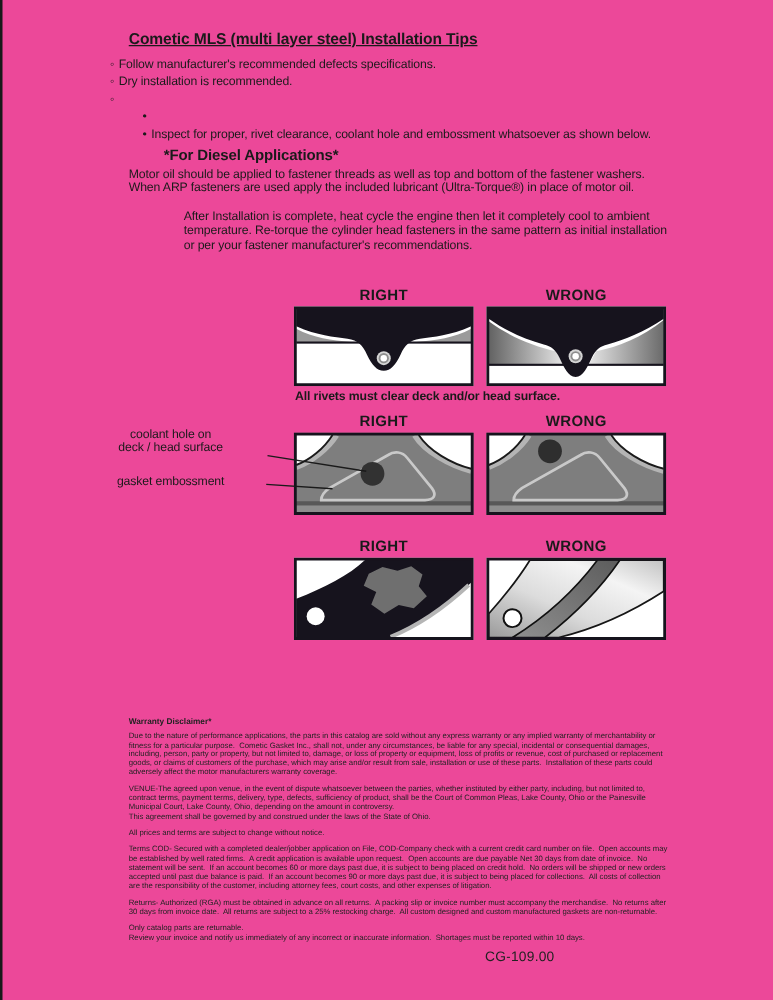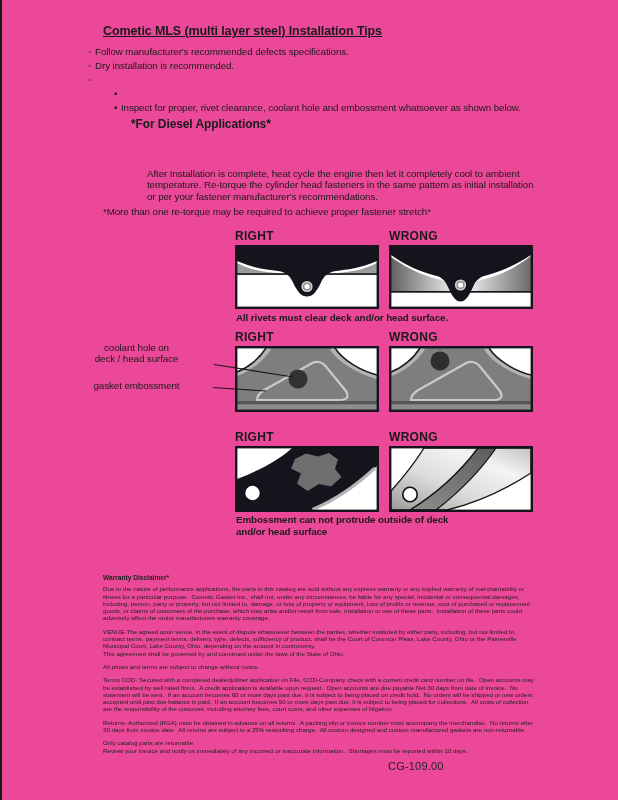--- a/index.html
+++ b/index.html
@@ -19,21 +19,21 @@
   .b-item{display:flex;}
   .b-item .mk{flex:none;width:7px;}
   .b-sub{margin-left:26px;}
 
   .h2{left:103px;top:117px;font-size:12px;font-weight:bold;letter-spacing:-0.1px;margin-left:28px;}
   .body-text{font-size:9.8px;line-height:11.4px;letter-spacing:-0.1px;white-space:pre;}
   .p1{left:103px;top:134px;}
   .p2{left:103px;top:168px;margin-left:44px;}
   .note{left:103px;top:206px;}
 
-  .dg-header{width:144px;font-size:12px;font-weight:bold;letter-spacing:0.3px;}
+  .dg-header{width:144px;text-align:center;font-size:12px;font-weight:bold;letter-spacing:0.3px;}
   .caption{font-size:9.8px;line-height:11.5px;letter-spacing:-0.1px;white-space:pre;font-weight:bold;}
 
   .ann{width:153px;left:60px;text-align:center;font-size:9.8px;line-height:11px;
        letter-spacing:-0.1px;white-space:pre;}
 
   .legal{left:103px;top:574px;width:442px;font-size:6.2px;line-height:7.3px;color:#222;}
   .legal .lh{font-size:6.6px;font-weight:bold;margin:0 0 4px 0;}
   .legal p{margin:0 0 6px 0;white-space:pre;}
 
   .footer{left:388px;top:760px;font-size:11px;letter-spacing:0.2px;color:#222;text-align:center;}
@@ -61,24 +61,25 @@
     <div class="b-item b-sub">
       <span class="mk">•</span>
     </div>
     <div class="b-item b-sub">
       <span class="mk">•</span>
       <span>Inspect for proper, rivet clearance, coolant hole and embossment whatsoever as shown below.</span>
     </div>
   </div>
 
   <div class="abs h2">*For Diesel Applications*</div>
+  <div class="abs body-text p1">Motor oil should be applied to fastener threads as well as top and bottom of the fastener washers.
+When ARP fasteners are used apply the included lubricant (Ultra-Torque®) in place of motor oil.</div>
   <div class="abs body-text p2">After Installation is complete, heat cycle the engine then let it completely cool to ambient
 temperature. Re-torque the cylinder head fasteners in the same pattern as initial installation
 or per your fastener manufacturer's recommendations.</div>
-  <div class="abs body-text note">*More than one re-torque may be required to achieve proper fastener stretch*</div>
 
   <div class="abs dg-header" style="left:235px;top:229px;">RIGHT</div>
   <div class="abs dg-header" style="left:389px;top:229px;">WRONG</div>
 
   <svg class="abs" style="left:235px;top:245px;" width="144" height="64" viewBox="0 0 144 64">
     <rect x="0" y="0" width="144" height="64" fill="#ffffff"></rect>
     <path d="M2,18 C16,25.5 30,27 46,28.6 L2,28.6 Z" fill="#9b9b9b"></path>
     <path d="M142,18 C128,25.5 114,27 98,28.6 L142,28.6 Z" fill="#9b9b9b"></path>
     <rect x="2" y="28.2" width="140" height="1.7" fill="#16131d"></rect>
     <path d="M2,2 H142 V16 C125,23.5 112,24.5 101,26 C92.5,27.3 89,31 85.5,38.5 C81.5,47 77.5,51.5 72,51.5 C66.5,51.5 62.5,47 58.5,38.5 C55,31 51.5,27.3 43,26 C32,24.5 19,23.5 2,16 Z" fill="#16131d"></path>
@@ -180,22 +181,20 @@
         <stop offset="1" stop-color="#5c5c5c"></stop>
       </linearGradient>
     </defs>
     <rect x="0" y="0" width="144" height="66" fill="#ffffff"></rect>
     <path d="M35,2 H142 V27 C115,44.5 87,57 58,64 L2,64 V45 C14.5,31 26,16.5 35,2 Z" fill="url(#g3)" stroke="#161616" stroke-width="1.4"></path>
     <path d="M89,2 C71,26 48.5,47 21,64 L47,64 C69,47 91,25.5 107,2 Z" fill="url(#g3e)" stroke="#111111" stroke-width="1.3"></path>
     <circle cx="21" cy="48.5" r="7.2" fill="#ffffff" stroke="#111111" stroke-width="1.6"></circle>
     <rect x="1.2" y="1.2" width="141.6" height="63.6" fill="none" stroke="#16131d" stroke-width="2.4"></rect>
   </svg>
 
-  <div class="abs caption" style="left:236px;top:514px;">Embossment can not protrude outside of deck
-and/or head surface</div>
 
   <div class="abs legal">
     <div class="lh">Warranty Disclaimer*</div>
     <p>Due to the nature of performance applications, the parts in this catalog are sold without any express warranty or any implied warranty of merchantability or
 fitness for a particular purpose.  Cometic Gasket Inc., shall not, under any circumstances, be liable for any special, incidental or consequential damages,
 including, person, party or property, but not limited to, damage, or loss of property or equipment, loss of profits or revenue, cost of purchased or replacement
 goods, or claims of customers of the purchase, which may arise and/or result from sale, installation or use of these parts.  Installation of these parts could
 adversely affect the motor manufacturers warranty coverage.</p>
     <p>VENUE-The agreed upon venue, in the event of dispute whatsoever between the parties, whether instituted by either party, including, but not limited to,
 contract terms, payment terms, delivery, type, defects, sufficiency of product, shall be the Court of Common Pleas, Lake County, Ohio or the Painesville

